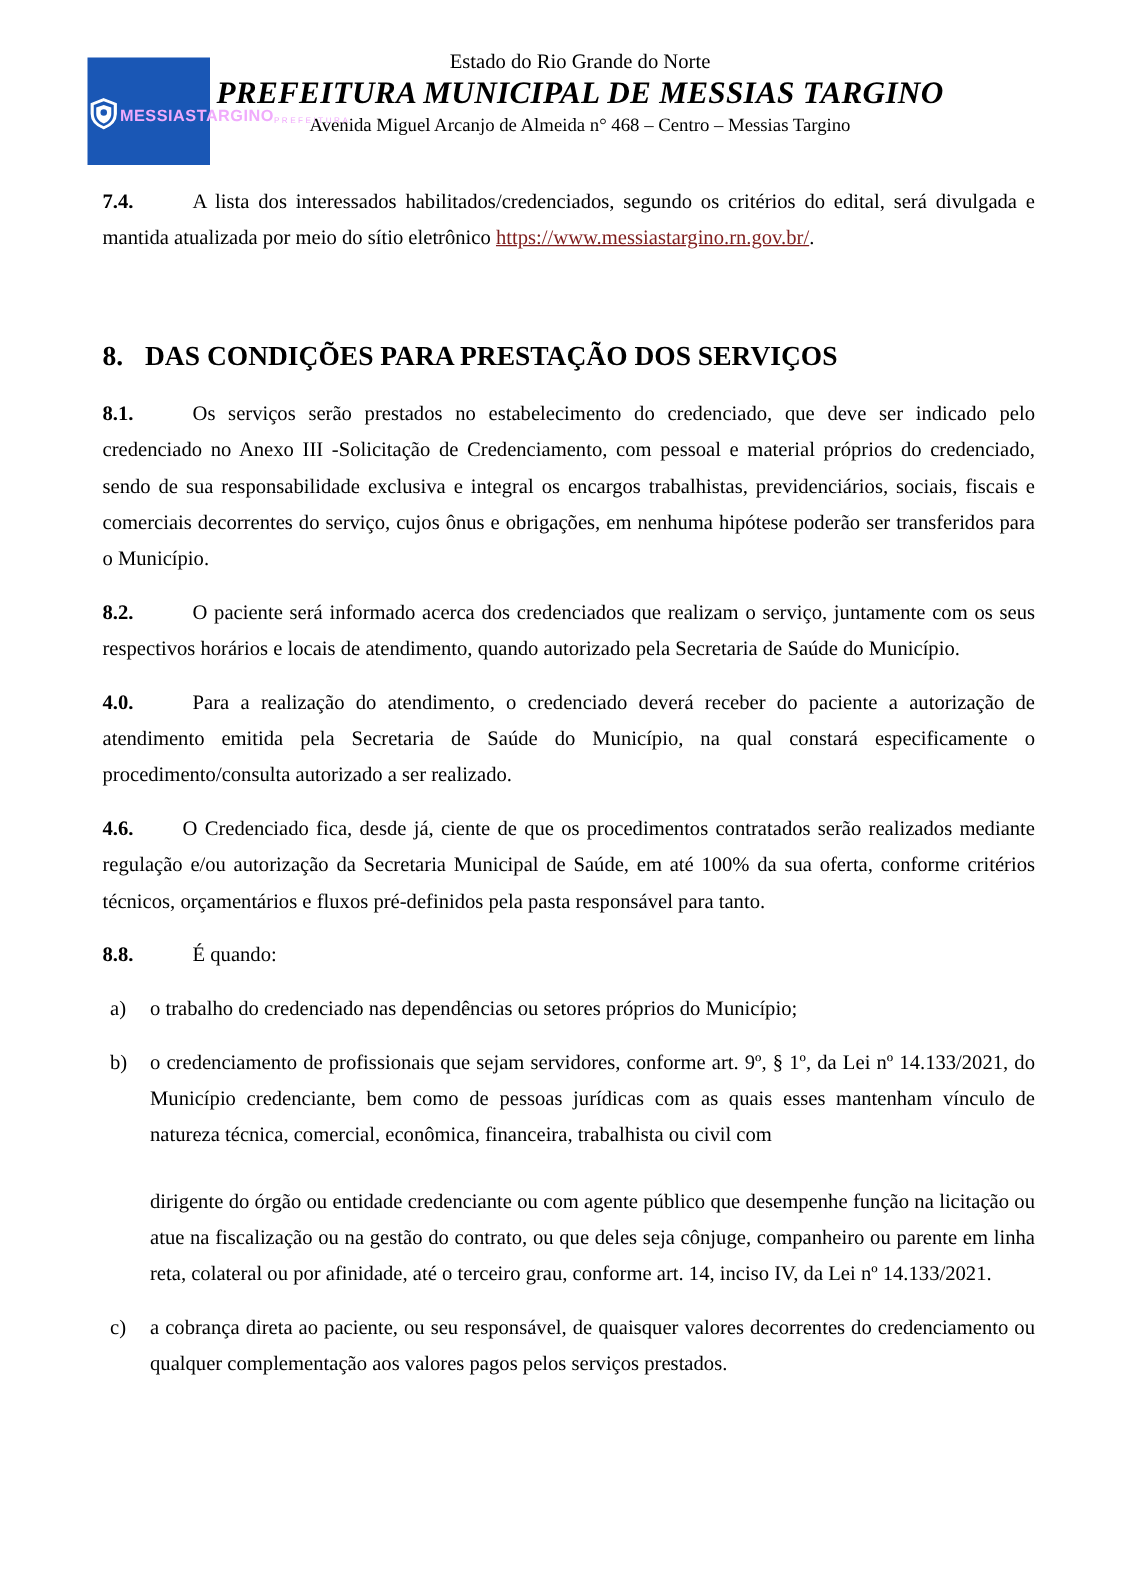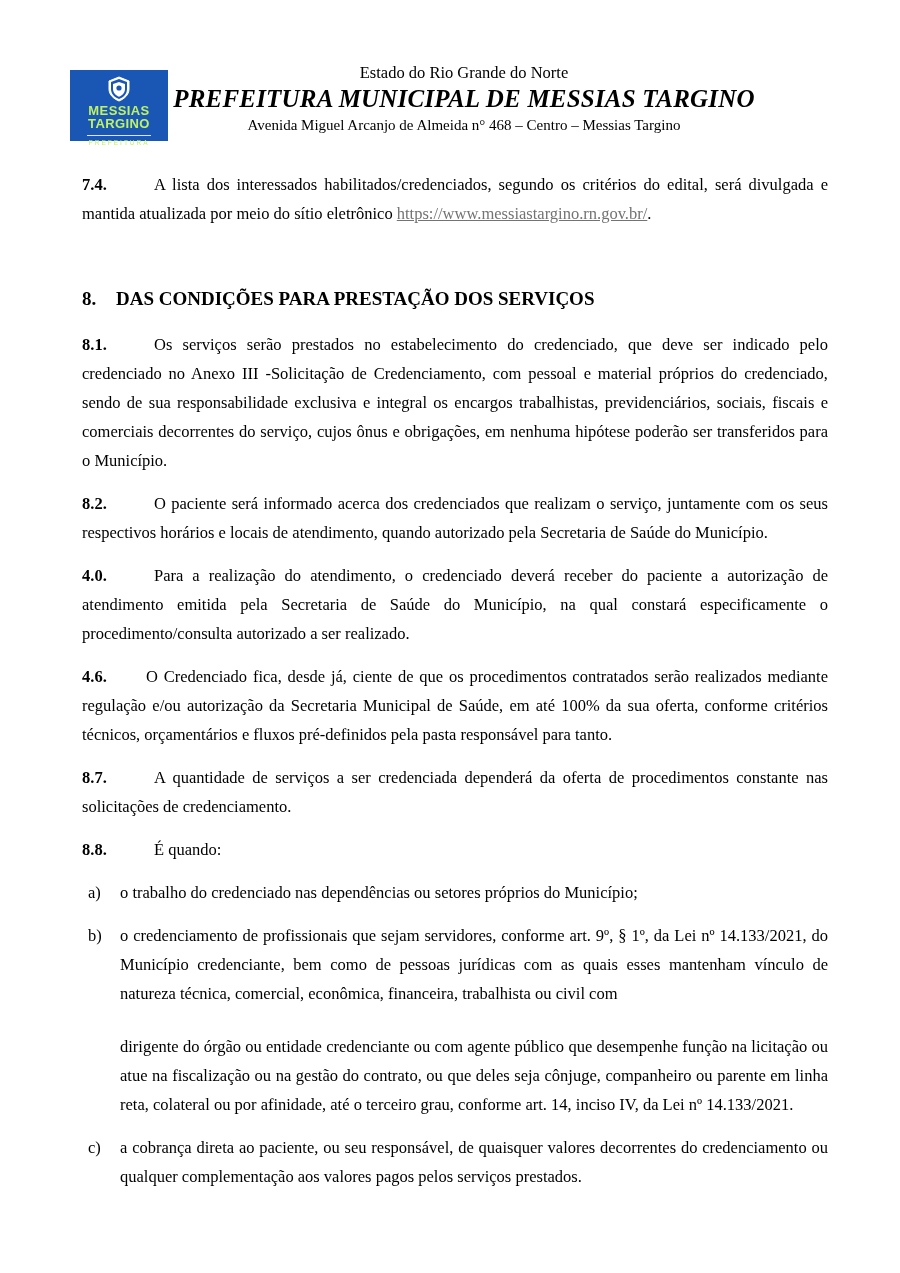--- a/index.html
+++ b/index.html
@@ -25,25 +25,25 @@
   
   .header {
     position: relative;
     height: 108px;
   }
   .brand-logo {
     position: absolute;
     left: -12px;
     top: 8px;
     width: 98px;
-    height: 71px;
+    height: 86px;
     background: #1a57b5;
-    color: #bef264;
+    color: #f0abfc;
     display: flex;
-    flex-direction: column;
+    flex-direction: row;
     align-items: center;
     justify-content: flex-start;
     padding-top: 6px;
     box-sizing: border-box;
   }
   .brand-crest {
     width: 26px;
     height: 26px;
     position: relative;
     margin-bottom: 2px;
@@ -67,21 +67,21 @@
     width: 64px;
     text-align: center;
   }
   .header-text {
     text-align: center;
     padding-left: 18px;
   }
   .hdr-line1 {
     font-size: 16.5px;
     line-height: 22px;
-    margin-top: 32px;
+    margin-top: 8px;
   }
   .hdr-line2 {
     font-size: 25px;
     font-weight: bold;
     line-height: 30px;
     letter-spacing: .2px;
     font-style: italic;
   }
   .hdr-line3 {
     font-size: 15px;
@@ -103,26 +103,26 @@
   }
   .gap {
     display: inline-block;
     width: 38px;
   }
   .gap-sm {
     display: inline-block;
     width: 30px;
   }
   a.link {
-    color: #737373;
+    color: #7f1d1d;
   }
   .section-title {
-    font-size: 19px;
-    font-weight: bold;
-    margin: 24px 0 18px 0;
+    font-size: 22px;
+    font-weight: bold;
+    margin: 34px 0 18px 0;
     line-height: 26px;
   }
   .section-title .sec-num {
     display: inline-block;
     min-width: 34px;
   }
   .spacer-lg { height: 20px; }
 
   
   ol.alpha {
@@ -202,23 +202,20 @@
   <p class="para">
     <span class="num">4.0.</span><span class="gap"></span><span>Para a realização do atendimento, o credenciado deverá receber do paciente a autorização de atendimento emitida pela Secretaria de Saúde do Município, na qual constará especificamente o procedimento/consulta autorizado a ser realizado.</span>
   </p>
 
 
 
   <p class="para">
     <span class="num">4.6.</span><span class="gap-sm"></span><span>O Credenciado fica, desde já, ciente de que os procedimentos contratados serão realizados mediante regulação e/ou autorização da Secretaria Municipal de Saúde, em até 100% da sua oferta, conforme critérios técnicos, orçamentários e fluxos pré-definidos pela pasta responsável para tanto.</span>
   </p>
 
-  <p class="para">
-    <span class="num">8.7.</span><span class="gap"></span><span>A quantidade de serviços a ser credenciada dependerá da oferta de procedimentos constante nas solicitações de credenciamento.</span>
-  </p>
 
   <p class="para">
     <span class="num">8.8.</span><span class="gap"></span><span>É quando:</span>
   </p>
 
   <ol class="alpha">
     <li>
       <span class="marker">a)</span>
       <p>o trabalho do credenciado nas dependências ou setores próprios do Município;</p>
     </li>

